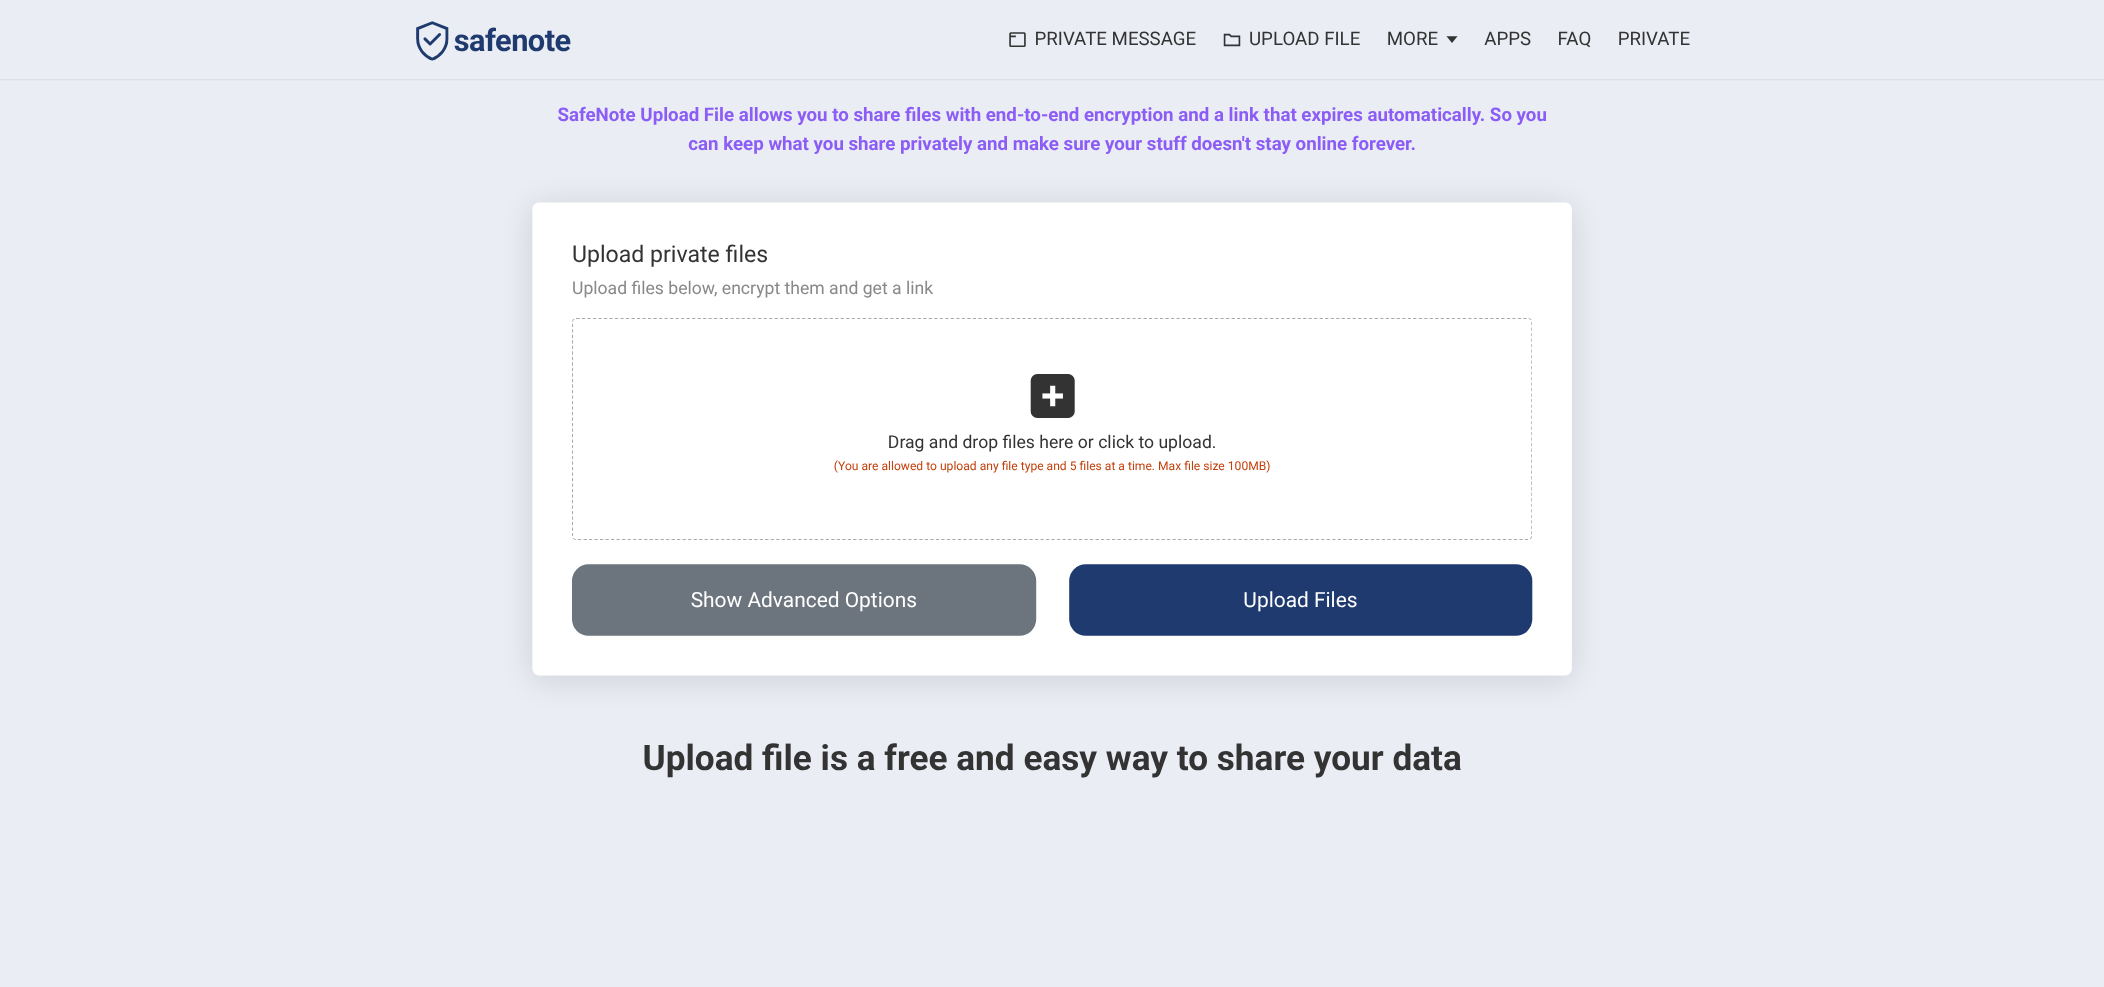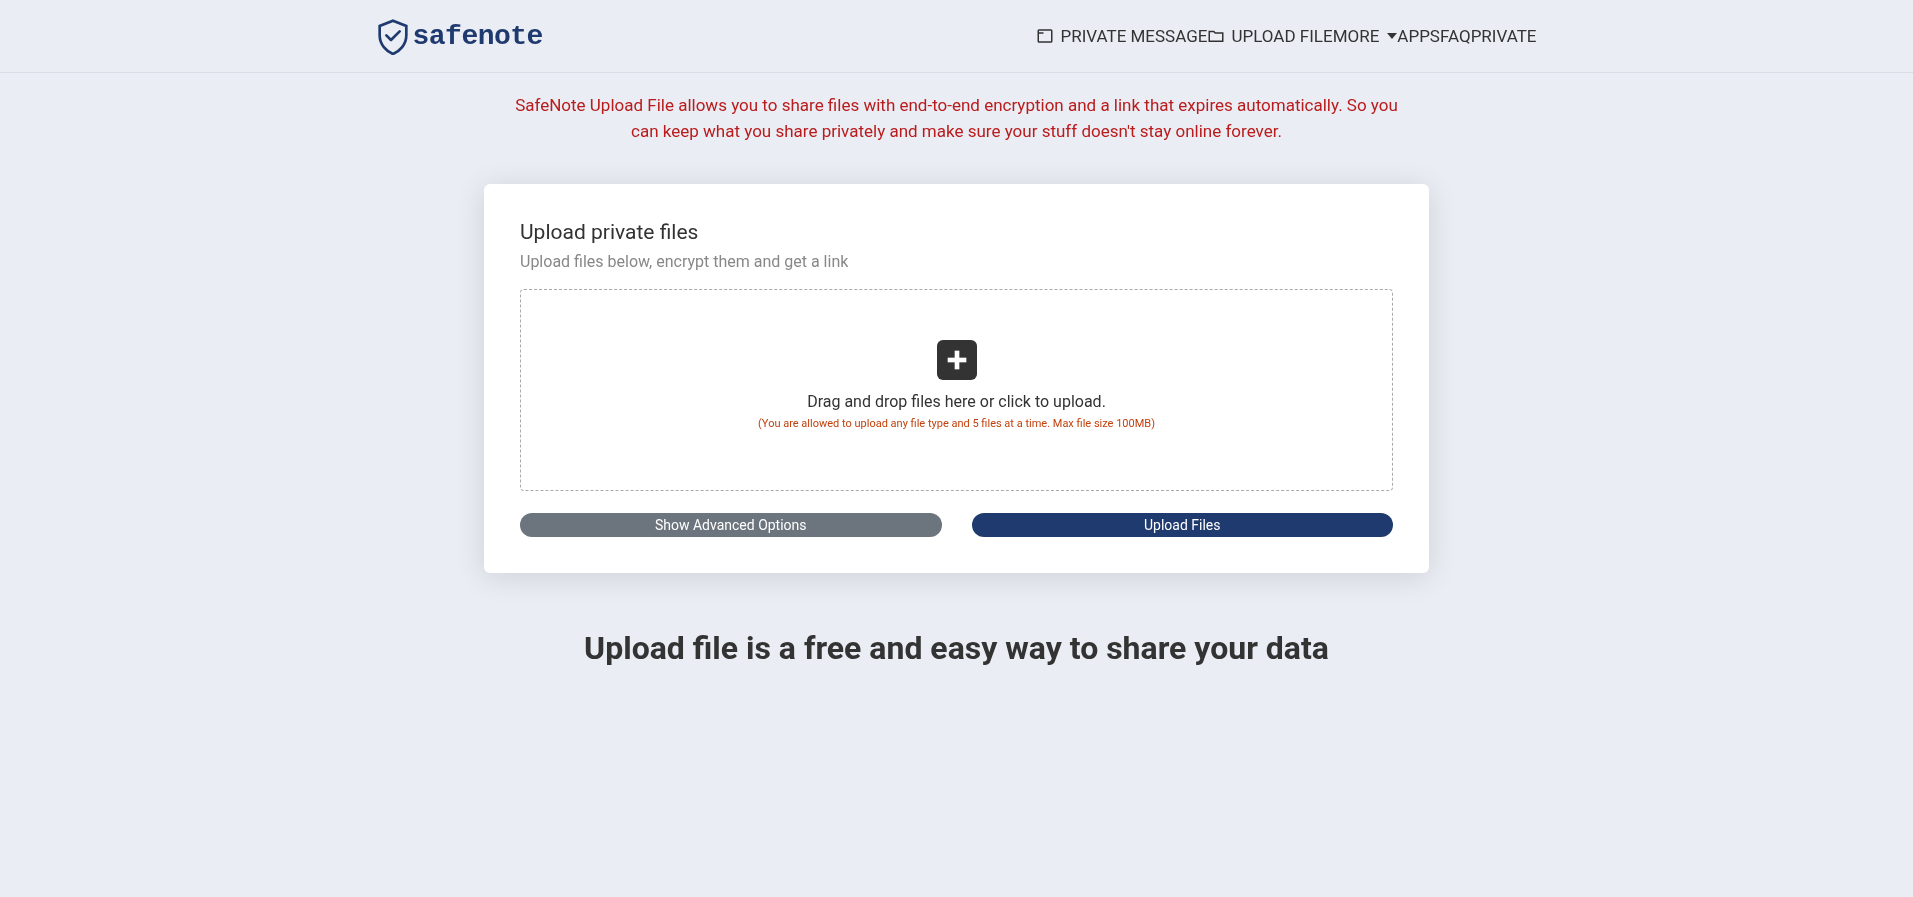--- a/index.html
+++ b/index.html
@@ -29,38 +29,38 @@
       justify-content: space-between;
       align-items: center;
       padding: 0 20px;
     }
     
     .logo {
       display: flex;
       align-items: center;
       gap: 4px;
       cursor: pointer;
-      font-family: Liberation Mono, monospace;
     }
     
     .logo-icon {
       width: 32px;
       height: 36px;
     }
     
     .logo-text {
       font-size: 28px;
       font-weight: 700;
       color: #1f3a6e;
       letter-spacing: -0.5px;
     }
     
     .nav-links {
       display: flex;
       align-items: center;
+      gap: 24px;
       list-style: none;
     }
     
     .nav-link {
       display: flex;
       align-items: center;
       gap: 6px;
       color: #333;
       text-decoration: none;
       font-size: 17px;
@@ -92,24 +92,25 @@
     
     .page-title {
       font-size: 40px;
       font-weight: 700;
       color: #1f3a6e;
       margin-bottom: 16px;
     }
     
     .page-subtitle {
       font-size: 17px;
-      color: #b91c1c;
+      color: #8b5cf6;
       max-width: 900px;
       margin: 0 auto 40px;
       line-height: 1.5;
+      font-weight: bold;
     }
     
     .upload-card {
       background: #fff;
       border-radius: 6px;
       box-shadow: 0 4px 30px rgba(0,0,0,0.12);
       max-width: 945px;
       margin: 0 auto;
       padding: 36px;
       text-align: left;
@@ -160,22 +161,22 @@
     }
     
     .button-row {
       display: flex;
       gap: 30px;
       margin-top: 22px;
     }
     
     .btn {
       flex: 1;
-      padding: 4px 20px;
-      font-size: 14px;
+      padding: 21px 20px;
+      font-size: 19px;
       border: none;
       border-radius: 15px;
       cursor: pointer;
       font-family: inherit;
     }
     
     .btn-secondary {
       background: #6c757d;
       color: #fff;
     }

